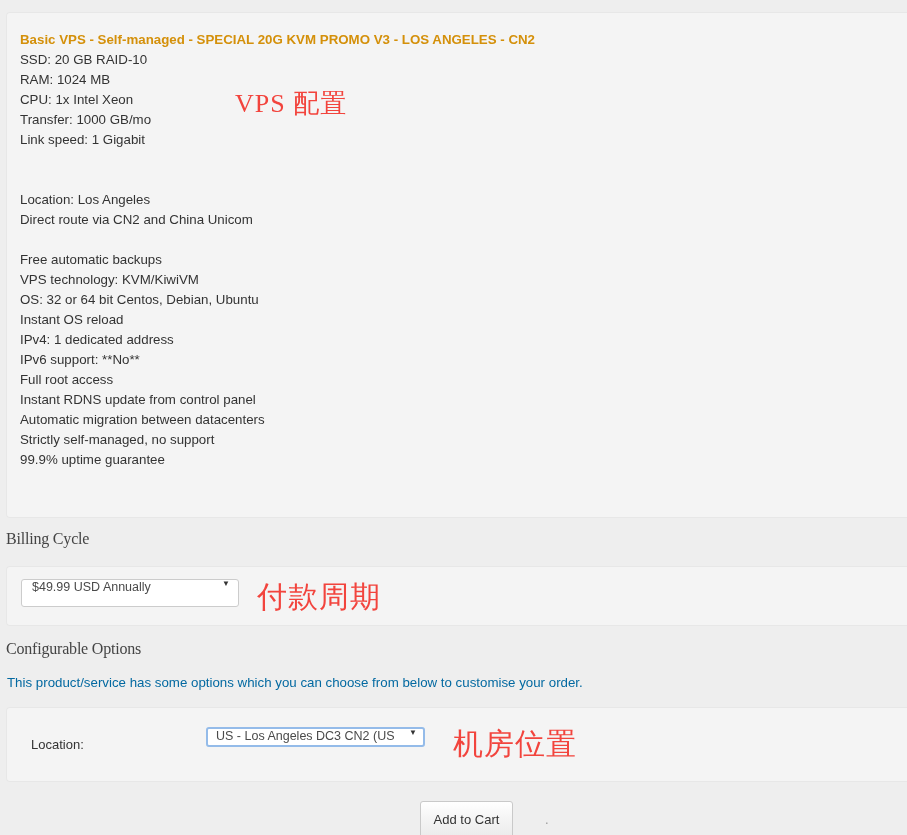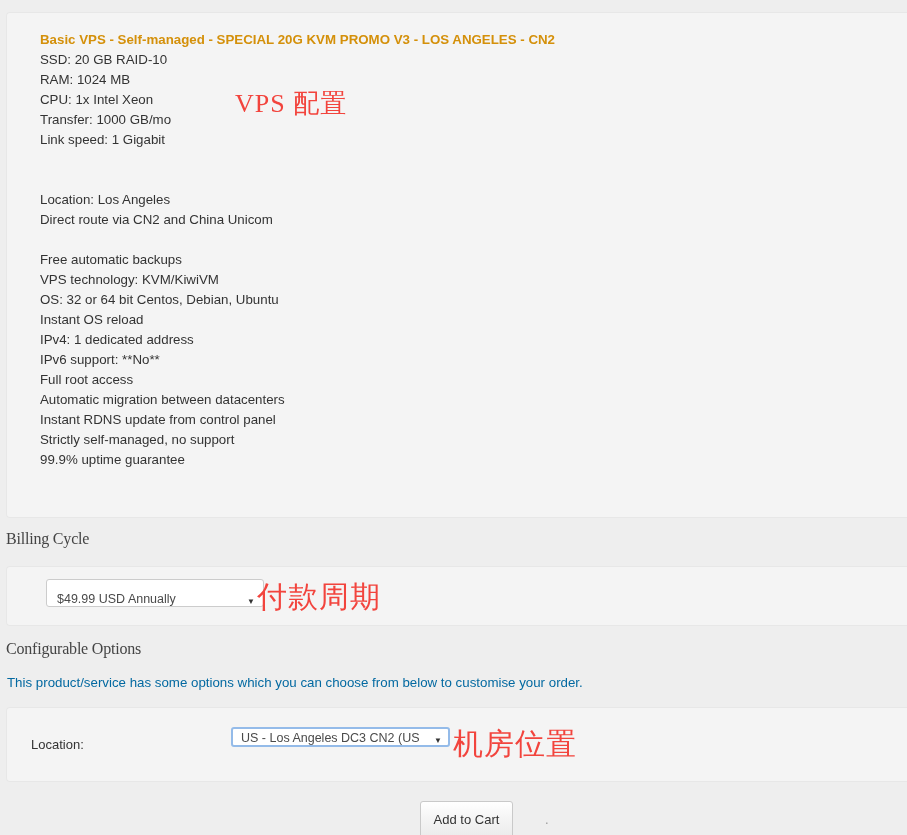--- a/index.html
+++ b/index.html
@@ -36,21 +36,20 @@
     border-top-right-radius: 0;
     border-bottom-right-radius: 0;
   }
   #product-desc {
     position: absolute;
     left: 13px;
     top: 17px;
     line-height: 20px;
     font-size: 13.3px;
     color: #333333;
-    margin-left: 20px;
   }
   #product-desc .title {
     color: #d4900a;
     font-weight: bold;
     font-size: 13.3px;
     white-space: nowrap;
   }
   #product-desc .spec {
     white-space: nowrap;
   }
@@ -93,23 +92,22 @@
   }
 
   
   .select-box {
     position: absolute;
     background: #ffffff;
     border: 1px solid #cccccc;
     border-radius: 3px;
     box-sizing: border-box;
     display: flex;
-    align-items: flex-end;
+    align-items: flex-start;
     cursor: default;
-    margin-left: 25px;
   }
   .select-box .select-label {
     flex: 1;
     overflow: hidden;
     white-space: nowrap;
     color: #4a4a4a;
     font-size: 12.5px;
   }
   .select-box .caret {
     color: #333333;
@@ -210,22 +208,22 @@
     <div class="spec">Location: Los Angeles</div>
     <div class="spec">Direct route via CN2 and China Unicom</div>
     <div class="spacer">&nbsp;</div>
     <div class="spec">Free automatic backups</div>
     <div class="spec">VPS technology: KVM/KiwiVM</div>
     <div class="spec">OS: 32 or 64 bit Centos, Debian, Ubuntu</div>
     <div class="spec">Instant OS reload</div>
     <div class="spec">IPv4: 1 dedicated address</div>
     <div class="spec">IPv6 support: **No**</div>
     <div class="spec">Full root access</div>
+    <div class="spec">Instant RDNS update from control panel</div>
     <div class="spec">Automatic migration between datacenters</div>
-    <div class="spec">Instant RDNS update from control panel</div>
     <div class="spec">Strictly self-managed, no support</div>
     <div class="spec">99.9% uptime guarantee</div>
   </div>
 </div>
 
 <div class="annotation" id="annot-vps">VPS 配置</div>
 
 <div class="section-heading" id="billing-heading">Billing Cycle</div>
 
 <div class="panel" id="billing-panel"></div>

